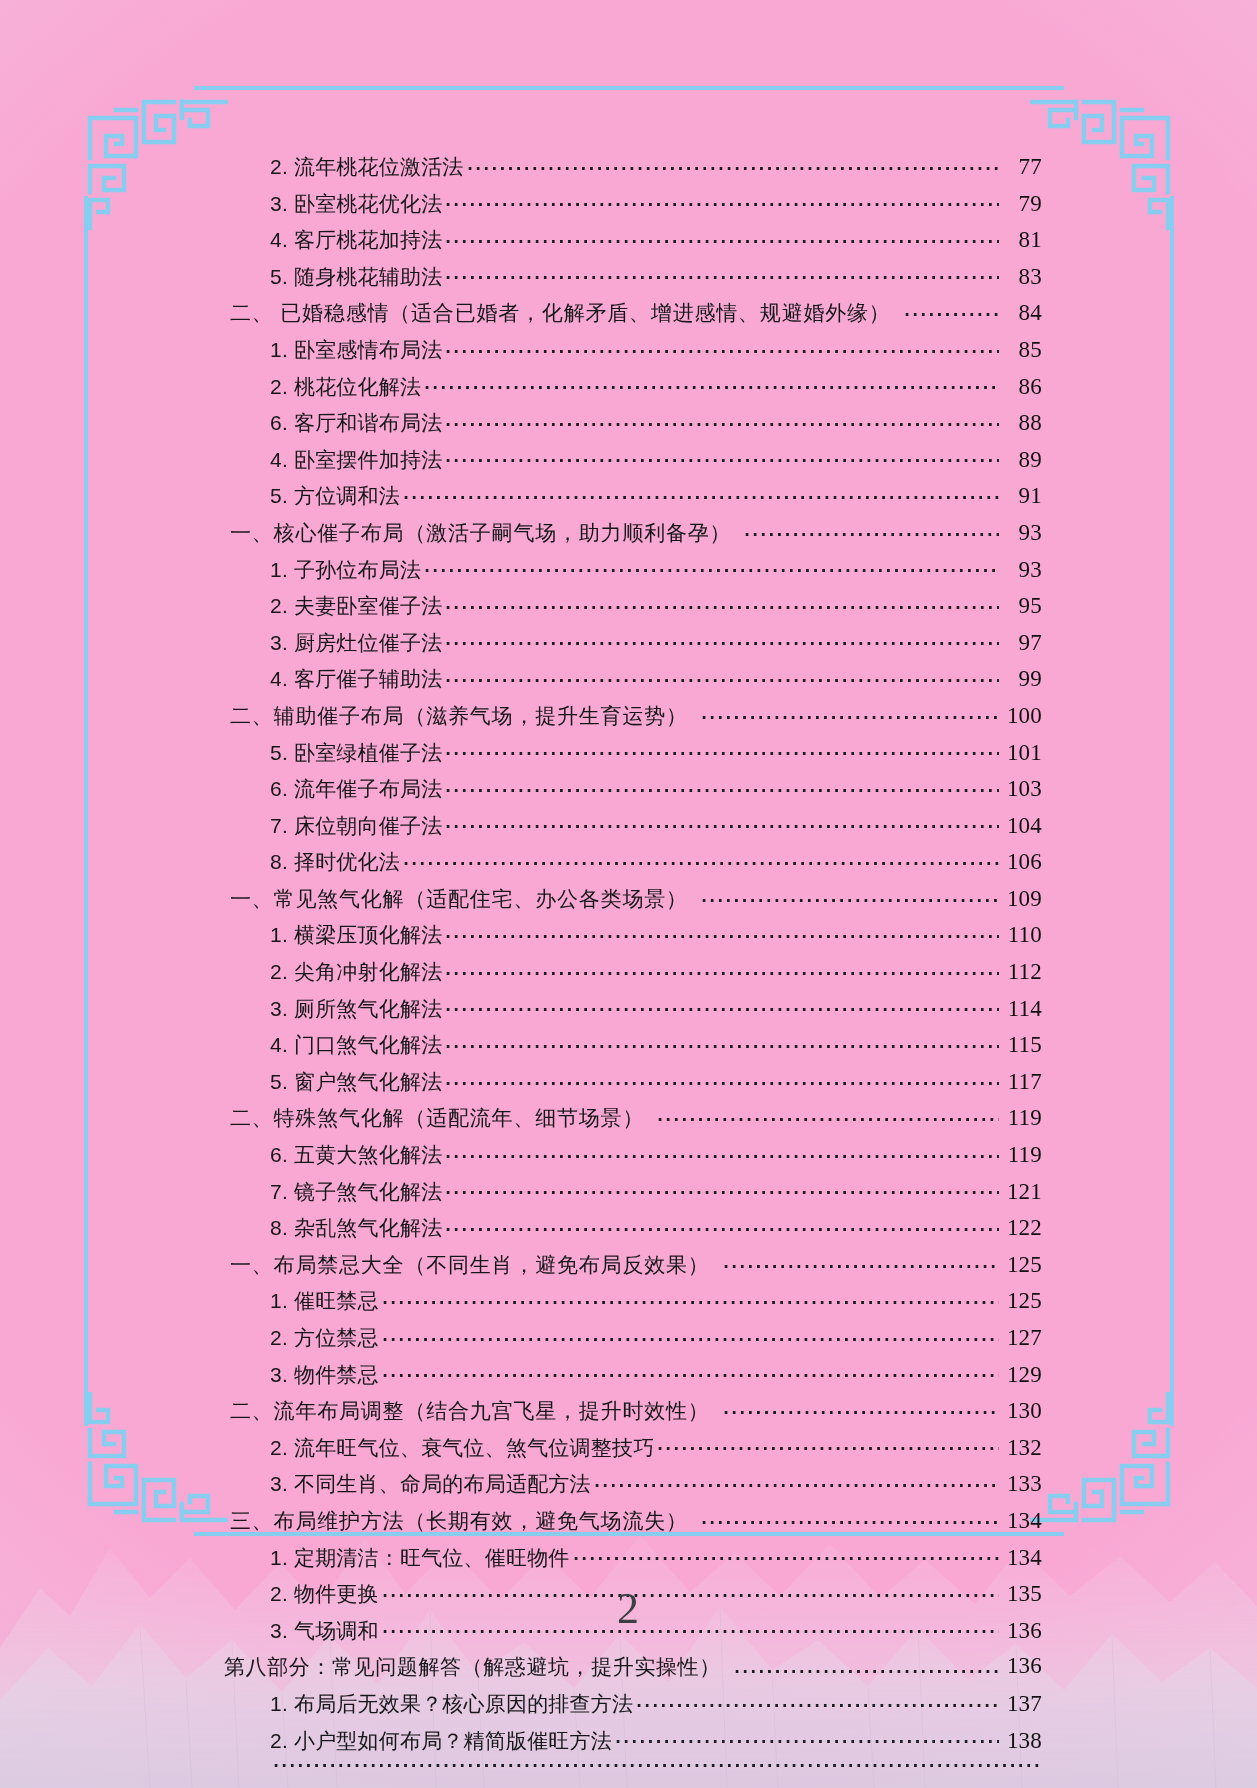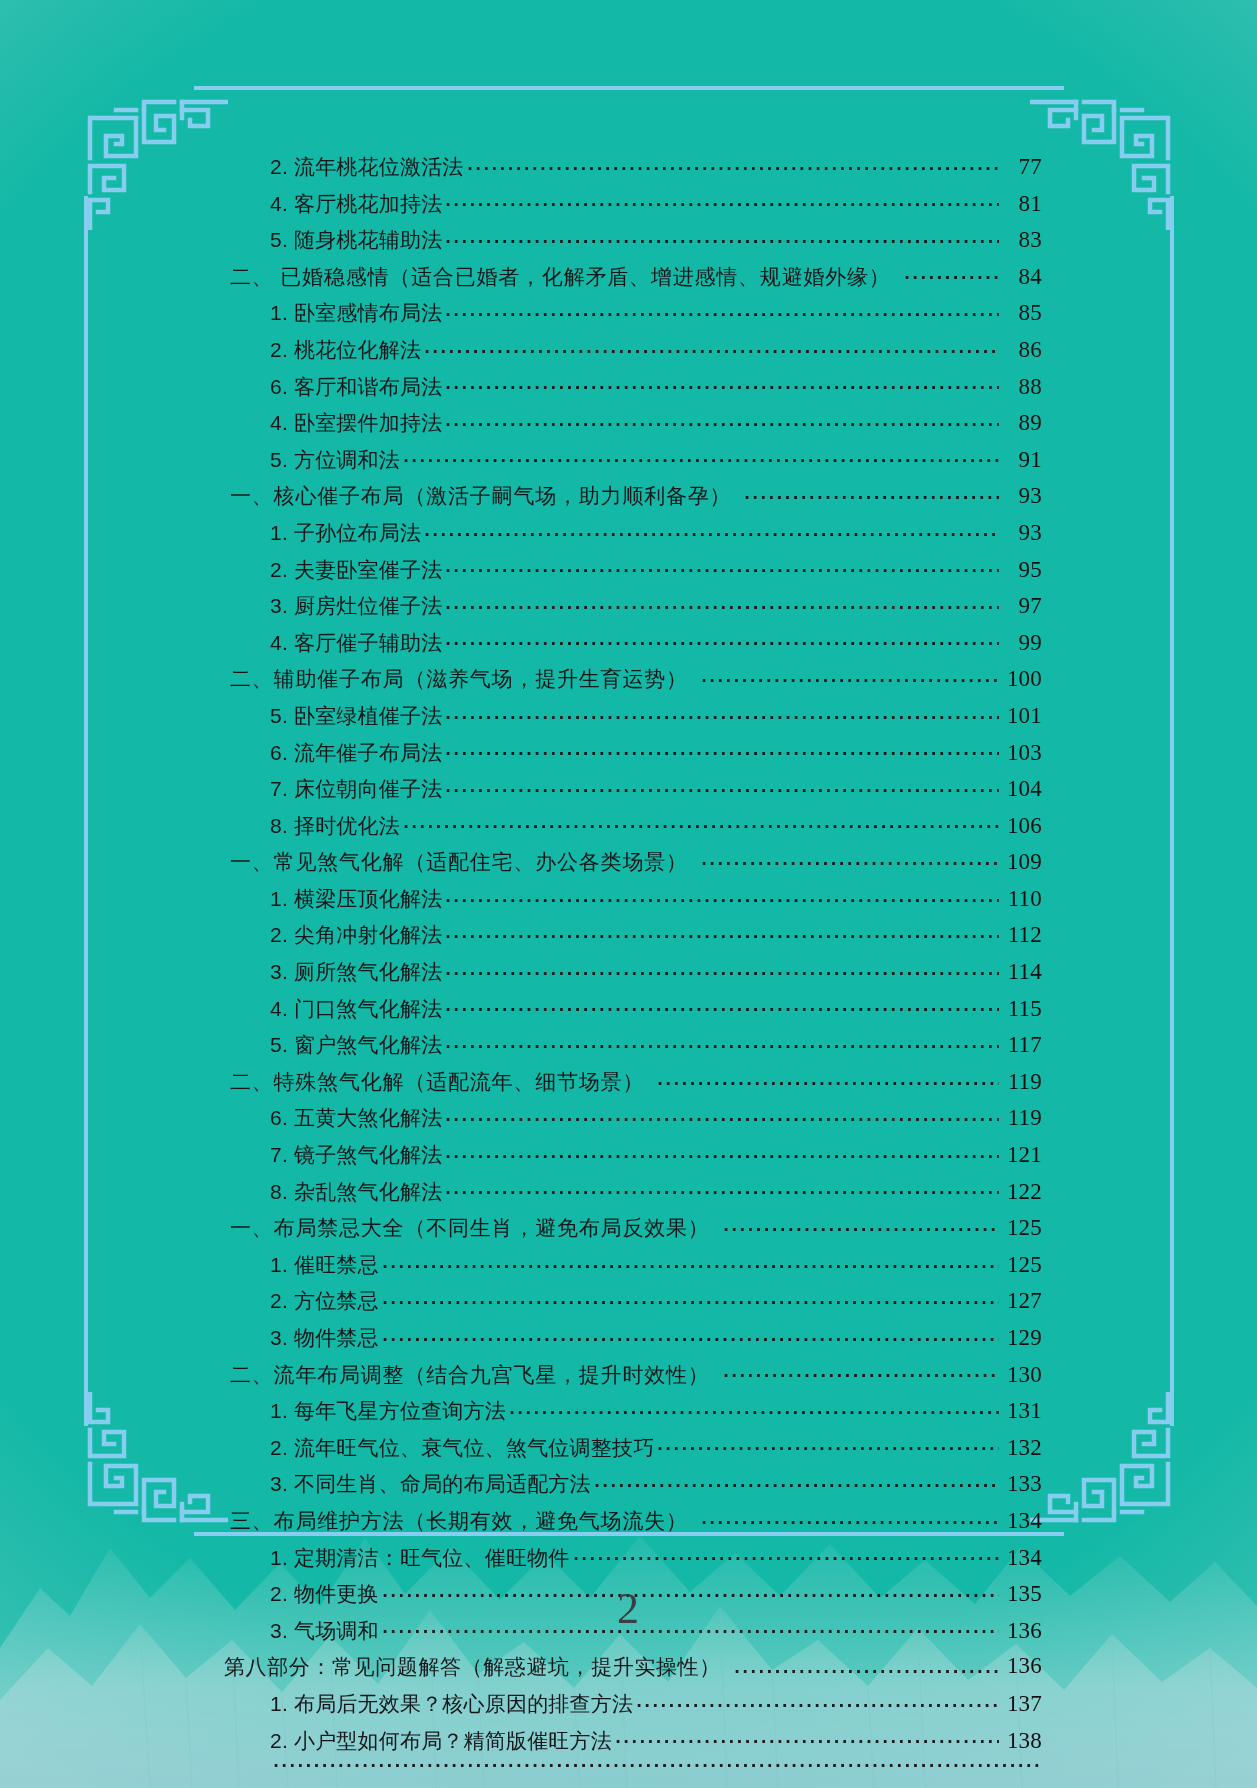--- a/index.html
+++ b/index.html
@@ -7,21 +7,21 @@
     width:1257px;height:1788px;
     background:#ffffff;
     font-family:"Liberation Serif","DejaVu Serif",serif;
     overflow:hidden;
     position:relative;
   }
 
   
   #page{
     position:absolute;inset:0;
-    background:#14b8a6;
+    background:#f9a8d4;
     overflow:hidden;
   }
   
   #paper-tint{
     position:absolute;inset:0;
     background:
       radial-gradient(ellipse 120% 90% at 50% 45%, rgba(255,255,255,0) 55%, rgba(228,234,240,0.55) 100%);
     pointer-events:none;
   }
 
@@ -255,20 +255,25 @@
     </svg>
   </div>
 
   <div id="toc">
       <div class="toc-row lvl-2">
         <span class="label">2. 流年桃花位激活法</span>
         <span class="leader"></span>
         <span class="page">77</span>
       </div>
       <div class="toc-row lvl-2">
+        <span class="label">3. 卧室桃花优化法</span>
+        <span class="leader"></span>
+        <span class="page">79</span>
+      </div>
+      <div class="toc-row lvl-2">
         <span class="label">4. 客厅桃花加持法</span>
         <span class="leader"></span>
         <span class="page">81</span>
       </div>
       <div class="toc-row lvl-2">
         <span class="label">5. 随身桃花辅助法</span>
         <span class="leader"></span>
         <span class="page">83</span>
       </div>
       <div class="toc-row lvl-1">
@@ -418,25 +423,20 @@
       </div>
       <div class="toc-row lvl-2">
         <span class="label">3. 物件禁忌</span>
         <span class="leader"></span>
         <span class="page">129</span>
       </div>
       <div class="toc-row lvl-1">
         <span class="label">二、流年布局调整（结合九宫飞星，提升时效性）</span>
         <span class="leader"></span>
         <span class="page">130</span>
-      </div>
-      <div class="toc-row lvl-2">
-        <span class="label">1. 每年飞星方位查询方法</span>
-        <span class="leader"></span>
-        <span class="page">131</span>
       </div>
       <div class="toc-row lvl-2">
         <span class="label">2. 流年旺气位、衰气位、煞气位调整技巧</span>
         <span class="leader"></span>
         <span class="page">132</span>
       </div>
       <div class="toc-row lvl-2">
         <span class="label">3. 不同生肖、命局的布局适配方法</span>
         <span class="leader"></span>
         <span class="page">133</span>

